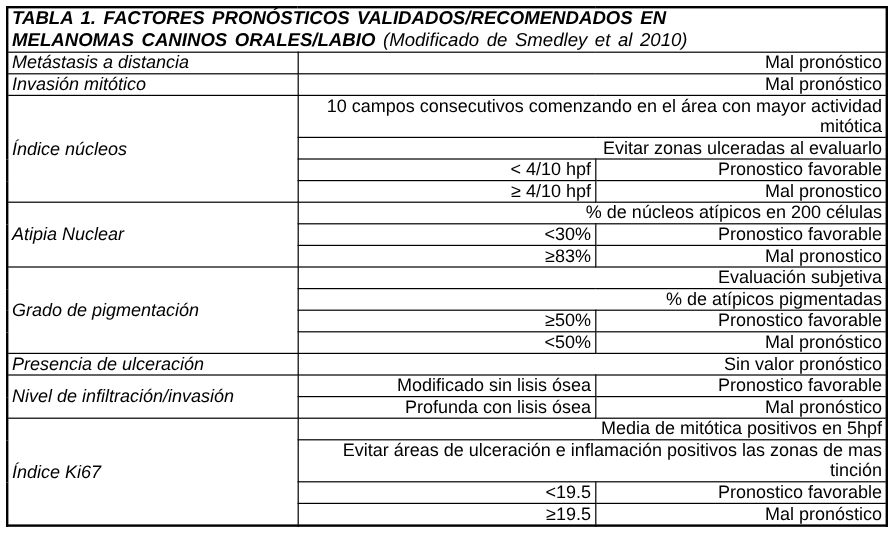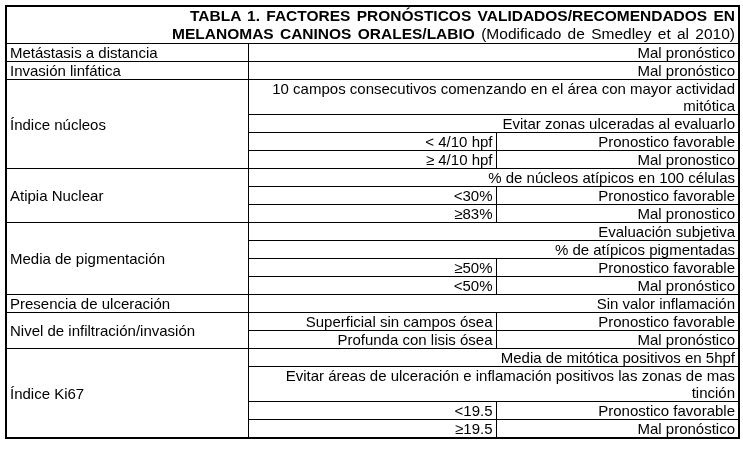--- a/index.html
+++ b/index.html
@@ -20,28 +20,29 @@
   table.ptable th, table.ptable td {
     border: 1px solid #000;
     padding: 0 3px;
     font-size: 15px;
     line-height: 17px;
     height: 18px;
     vertical-align: middle;
   }
   th.title-cell {
     font-weight: normal;
-    text-align: right;
+    text-align: left;
     padding: 2px 4px;
     height: auto;
+    font-style: italic;
   }
   .title-line { font-size: 15.5px; line-height: 18px; word-spacing: 2px; }
   .t-bold { font-weight: bold; }
   .t-note { font-weight: normal; }
-  td.factor { text-align: left; vertical-align: top; padding-left: 4px; }
+  td.factor { text-align: left; vertical-align: top; padding-left: 4px; font-style: italic; }
   td.full, td.crit, td.prog { text-align: right; }
 </style>
 </head>
 <body>
 
 <div class="page">
   <table class="ptable">
     <colgroup>
       <col style="width:242px">
       <col style="width:248px">
@@ -56,21 +57,21 @@
       </tr>
     </thead>
     <tbody>
 
       <tr>
         <td class="factor">Metástasis a distancia</td>
         <td class="full" colspan="2">Mal pronóstico</td>
       </tr>
 
       <tr>
-        <td class="factor">Invasión linfática</td>
+        <td class="factor">Invasión mitótico</td>
         <td class="full" colspan="2">Mal pronóstico</td>
       </tr>
 
       <tr>
         <td class="factor" rowspan="4">Índice núcleos</td>
         <td class="full" colspan="2">10 campos consecutivos comenzando en el área con mayor actividad mitótica</td>
       </tr>
       <tr>
         <td class="full" colspan="2">Evitar zonas ulceradas al evaluarlo</td>
       </tr>
@@ -78,55 +79,55 @@
         <td class="crit">&lt; 4/10 hpf</td>
         <td class="prog">Pronostico favorable</td>
       </tr>
       <tr>
         <td class="crit">≥ 4/10 hpf</td>
         <td class="prog">Mal pronostico</td>
       </tr>
 
       <tr>
         <td class="factor" rowspan="3">Atipia Nuclear</td>
-        <td class="full" colspan="2">% de núcleos atípicos en 100 células</td>
+        <td class="full" colspan="2">% de núcleos atípicos en 200 células</td>
       </tr>
       <tr>
         <td class="crit">&lt;30%</td>
         <td class="prog">Pronostico favorable</td>
       </tr>
       <tr>
         <td class="crit">≥83%</td>
         <td class="prog">Mal pronostico</td>
       </tr>
 
       <tr>
-        <td class="factor" rowspan="4">Media de pigmentación</td>
+        <td class="factor" rowspan="4">Grado de pigmentación</td>
         <td class="full" colspan="2">Evaluación subjetiva</td>
       </tr>
       <tr>
         <td class="full" colspan="2">% de atípicos pigmentadas</td>
       </tr>
       <tr>
         <td class="crit">≥50%</td>
         <td class="prog">Pronostico favorable</td>
       </tr>
       <tr>
         <td class="crit">&lt;50%</td>
         <td class="prog">Mal pronóstico</td>
       </tr>
 
       <tr>
         <td class="factor">Presencia de ulceración</td>
-        <td class="full" colspan="2">Sin valor inflamación</td>
+        <td class="full" colspan="2">Sin valor pronóstico</td>
       </tr>
 
       <tr>
         <td class="factor" rowspan="2">Nivel de infiltración/invasión</td>
-        <td class="crit">Superficial sin campos ósea</td>
+        <td class="crit">Modificado sin lisis ósea</td>
         <td class="prog">Pronostico favorable</td>
       </tr>
       <tr>
         <td class="crit">Profunda con lisis ósea</td>
         <td class="prog">Mal pronóstico</td>
       </tr>
 
       <tr>
         <td class="factor" rowspan="4">Índice Ki67</td>
         <td class="full" colspan="2">Media de mitótica positivos en 5hpf</td>

